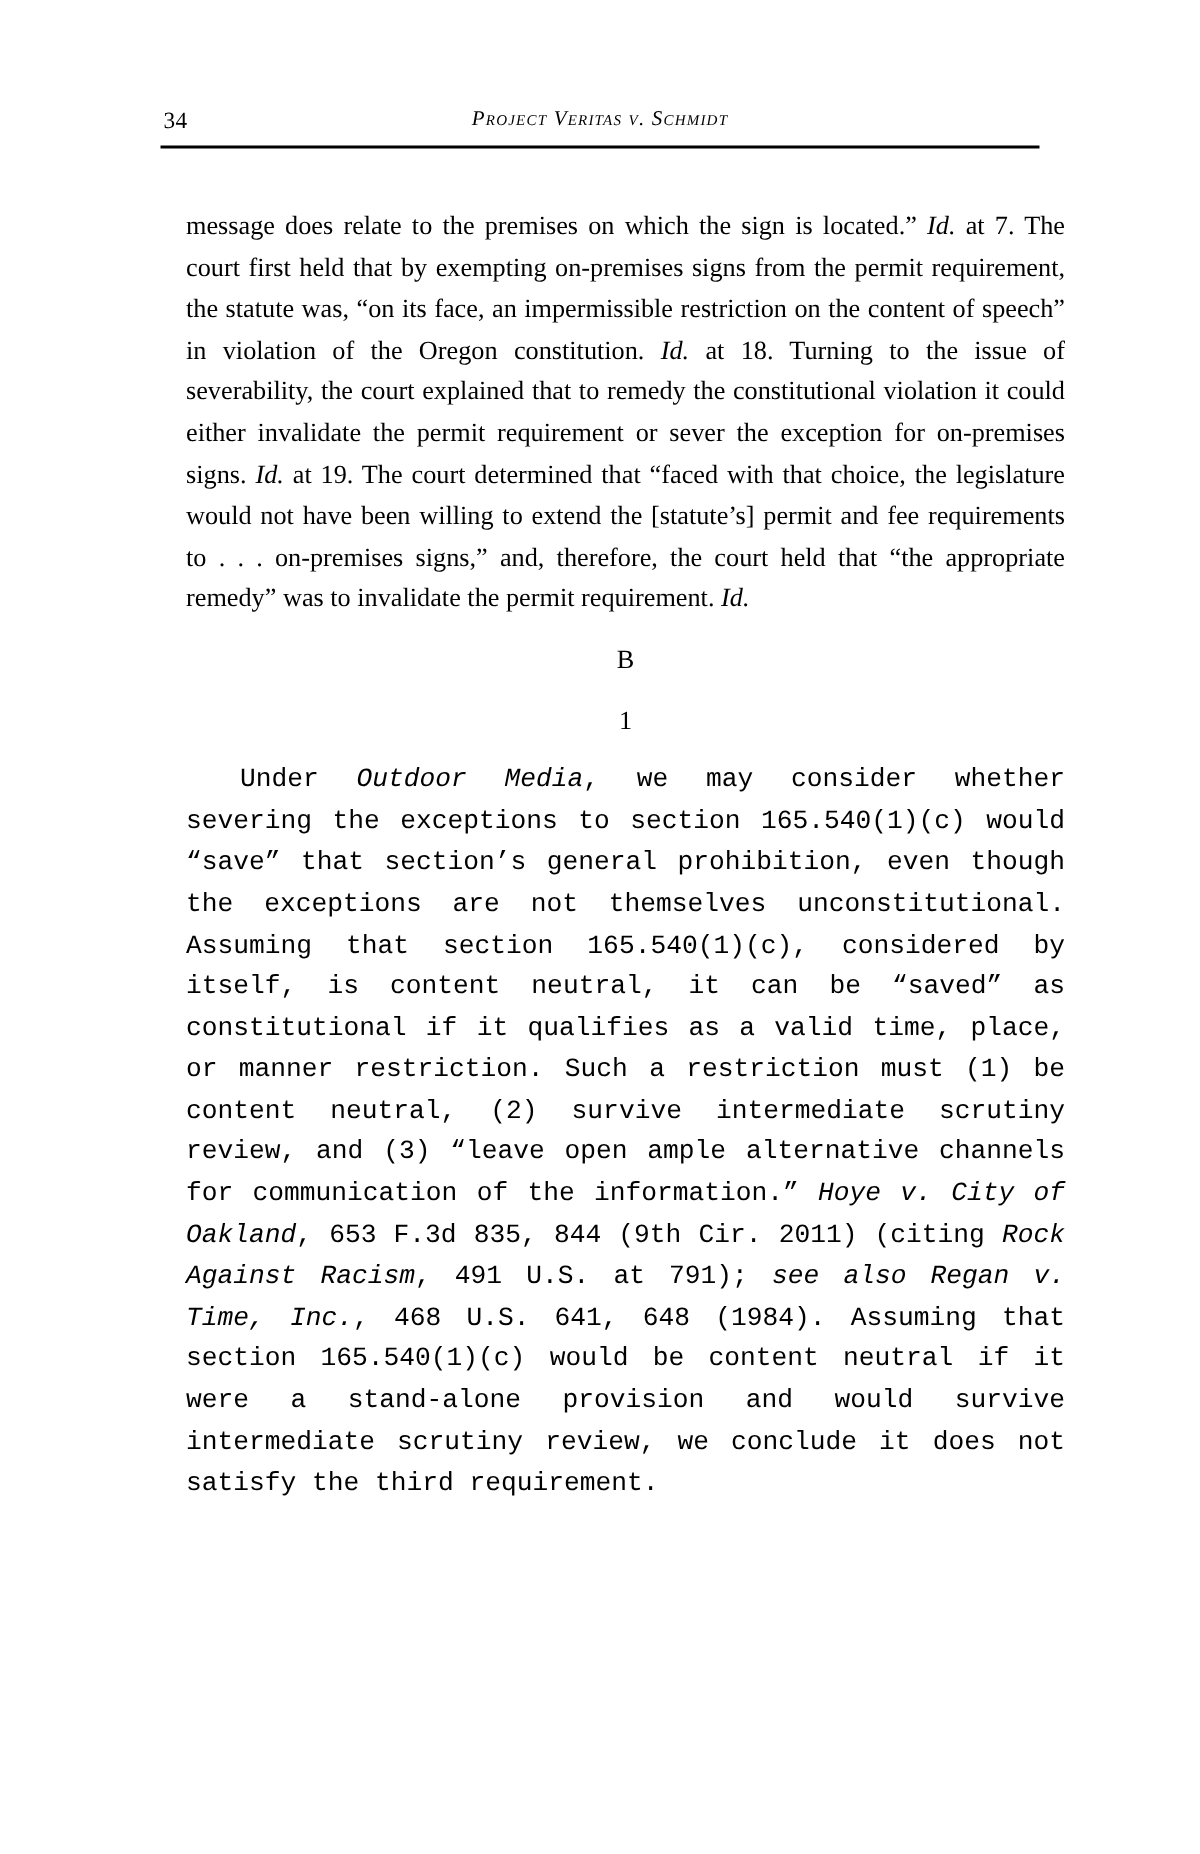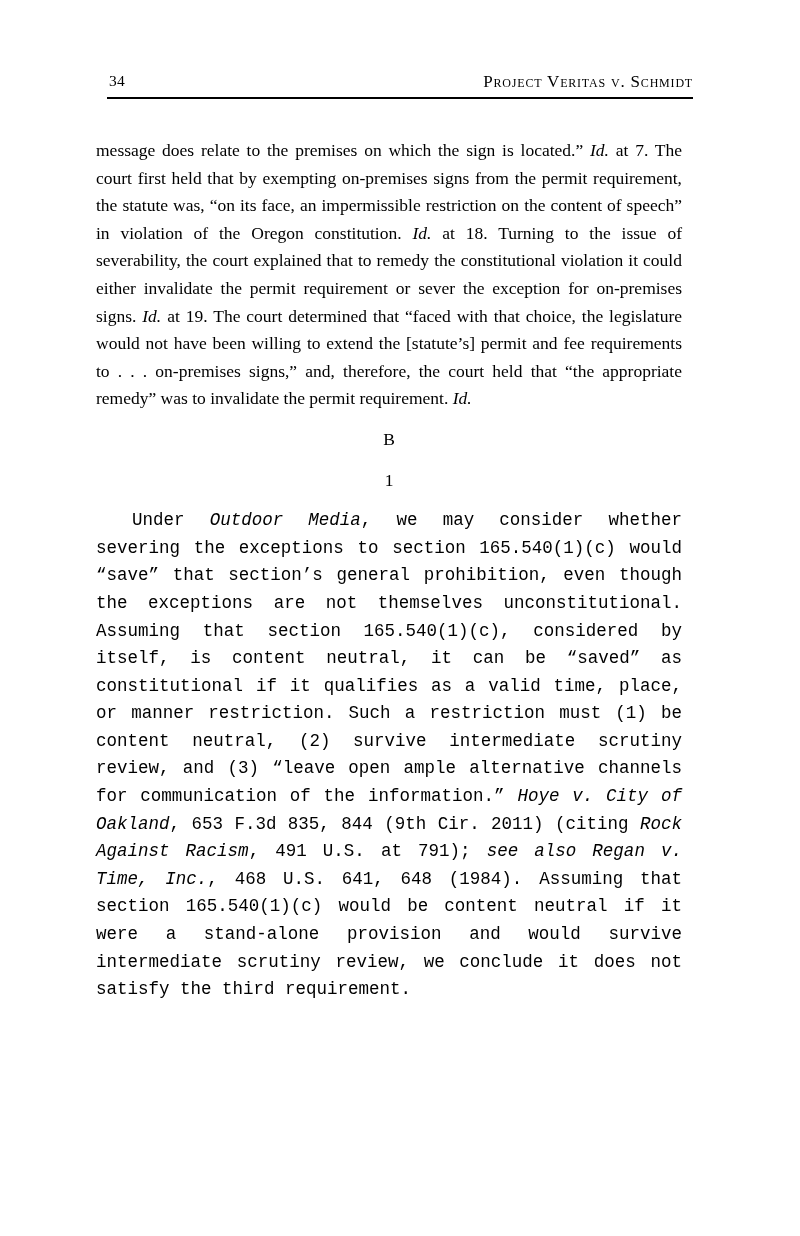--- a/index.html
+++ b/index.html
@@ -25,37 +25,38 @@
   }
   .page-number {
     position: absolute;
     left: 2px;
     top: 0;
     font-size: 15.5px;
     letter-spacing: 0.3px;
   }
   .case-title {
     display: block;
-    text-align: right;
-    font-size: 17px;
+    text-align: center;
+    font-size: 14px;
     font-variant: small-caps;
     letter-spacing: 0.8px;
+    font-style: italic;
   }
   .header-rule {
     position: absolute;
     top: 97px;
     left: 107px;
     width: 586px;
     height: 2px;
     background: #000000;
   }
   .page-body {
     position: absolute;
     top: 137px;
-    left: 96px;
+    left: 124px;
     width: 586px;
     font-size: 17.5px;
     line-height: 27.6px;
     text-align: justify;
   }
   .para {
     margin: 0;
     padding: 0;
   }
   .para.indent {

